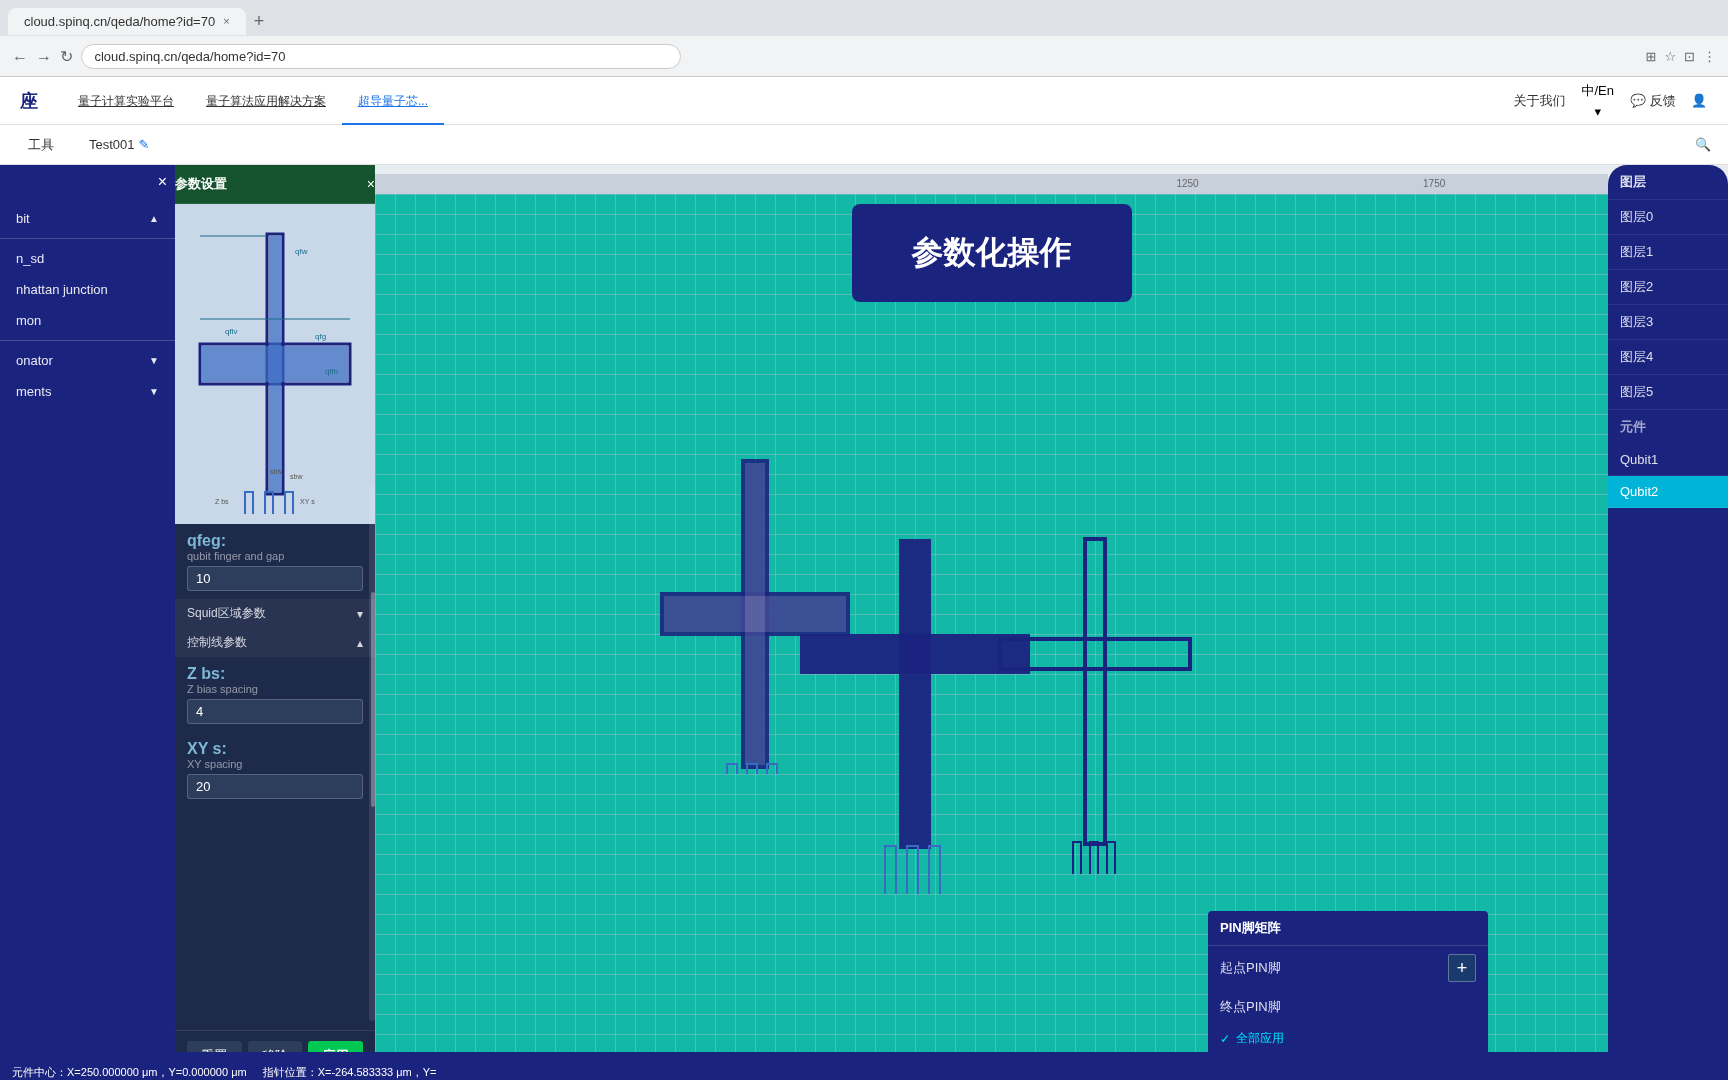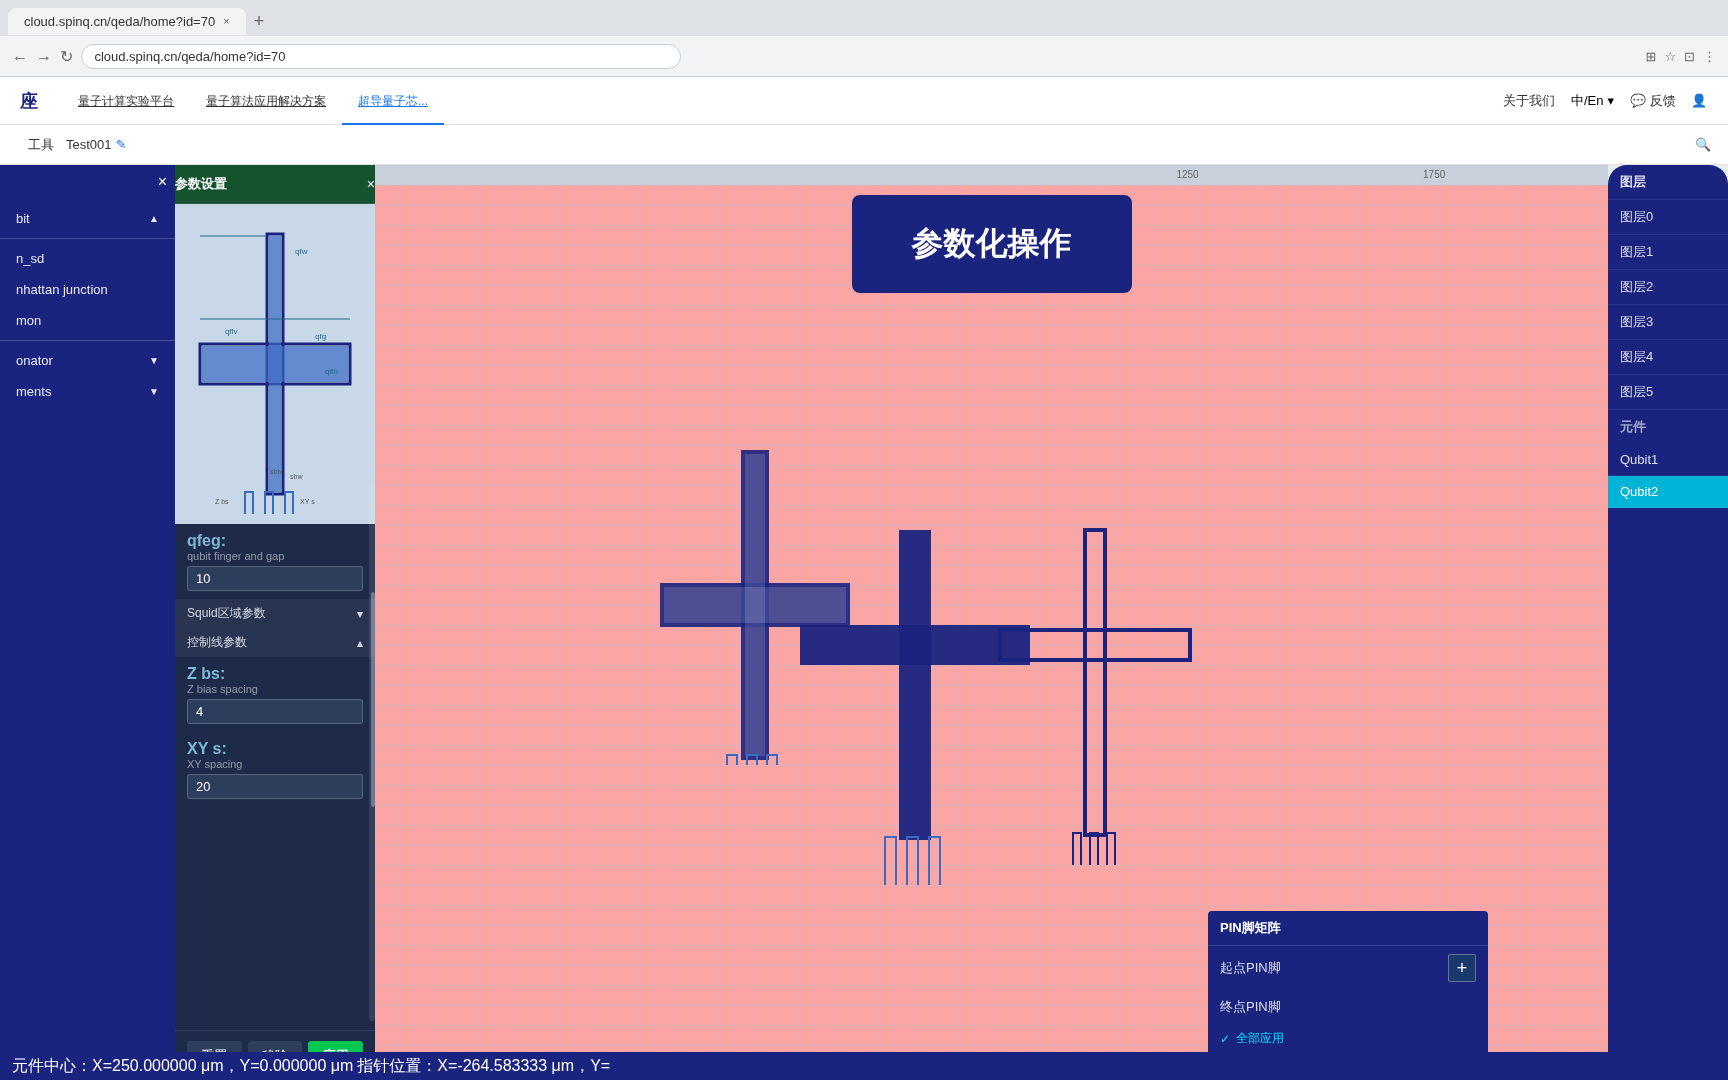--- a/index.html
+++ b/index.html
@@ -17,24 +17,24 @@
     .browser-action-icons { margin-left: auto; display: flex; gap: 8px; color: #666; }
 
     
     .app-header { background: white; display: flex; align-items: center; padding: 0 20px; height: 48px; border-bottom: 1px solid #e0e0e0; }
     .logo { font-size: 18px; font-weight: bold; color: #1a237e; margin-right: 24px; }
     .nav-menu { display: flex; gap: 0; }
     .nav-item { padding: 0 16px; height: 48px; line-height: 48px; font-size: 12px; color: #333; cursor: pointer; white-space: nowrap; text-decoration: underline; }
     .nav-item.active { color: #1a73e8; border-bottom: 2px solid #1a73e8; }
     .header-right { margin-left: auto; display: flex; align-items: center; gap: 16px; }
     .header-btn { font-size: 13px; color: #333; cursor: pointer; text-align: center; }
-    .lang-btn { display: flex; align-items: center; gap: 4px; cursor: pointer; }
-
-    
-    .toolbar { background: white; display: flex; align-items: center; padding: 0 16px; height: 40px; border-bottom: 1px solid #e0e0e0; gap: 0; }
+    .lang-btn { display: flex; align-items: center; gap: 4px; cursor: pointer; flex-direction: column; }
+
+    
+    .toolbar { background: white; display: flex; align-items: center; padding: 0 16px; height: 40px; border-bottom: 1px solid #e0e0e0; gap: 23px; }
     .toolbar-btn { padding: 4px 12px; font-size: 13px; color: #333; cursor: pointer; border: none; background: none; }
     .file-name { font-size: 13px; color: #333; display: flex; align-items: center; gap: 4px; }
     .edit-icon { color: #1a73e8; cursor: pointer; }
     .toolbar-right { margin-left: auto; display: flex; align-items: center; gap: 8px; }
 
     
     .main-layout { display: flex; height: calc(1080px - 36px - 40px - 48px - 40px); }
 
     
     .left-panel { width: 175px; background: #1a237e; color: white; display: flex; flex-direction: column; flex-shrink: 0; }
@@ -55,36 +55,36 @@
     .params-field-desc { font-size: 11px; color: rgba(255,255,255,0.5); margin-bottom: 4px; }
     .params-field-input { width: 100%; background: #2d3d5c; border: 1px solid rgba(255,255,255,0.2); border-radius: 3px; padding: 4px 8px; color: white; font-size: 13px; }
     .params-section-header { display: flex; justify-content: space-between; align-items: center; padding: 6px 12px; background: rgba(255,255,255,0.05); cursor: pointer; font-size: 12px; color: rgba(255,255,255,0.8); }
     .params-buttons { display: flex; gap: 6px; padding: 10px 12px; border-top: 1px solid rgba(255,255,255,0.1); margin-top: auto; }
     .params-btn-reset { flex: 1; background: #2d3d5c; color: white; border: none; padding: 6px; border-radius: 3px; cursor: pointer; font-size: 13px; }
     .params-btn-delete { flex: 1; background: #2d3d5c; color: white; border: none; padding: 6px; border-radius: 3px; cursor: pointer; font-size: 13px; }
     .params-btn-apply { flex: 1; background: #00c853; color: white; border: none; padding: 6px; border-radius: 3px; cursor: pointer; font-size: 13px; font-weight: bold; }
     .scrollbar-thumb { width: 4px; background: rgba(255,255,255,0.3); border-radius: 2px; position: absolute; right: 0; top: 20%; height: 40%; }
 
     
-    .canvas-area { flex: 1; background: #fca5a5; position: relative; overflow: hidden; }
+    .canvas-area { flex: 1; background: #14b8a6; position: relative; overflow: hidden; margin-top: 9px; }
     .grid-bg { position: absolute; inset: 0; background-image: linear-gradient(rgba(180,190,210,0.4) 1px, transparent 1px), linear-gradient(90deg, rgba(180,190,210,0.4) 1px, transparent 1px); background-size: 20px 20px; }
     .ruler-top { position: absolute; top: 0; left: 0; right: 0; height: 20px; background: #c8d0dc; display: flex; align-items: center; overflow: hidden; }
     .ruler-mark { position: absolute; font-size: 10px; color: #666; top: 4px; }
 
     
     .overlay-title { position: absolute; top: 30px; left: 50%; transform: translateX(-50%); background: #1a237e; color: white; padding: 27px 60px; border-radius: 8px; font-size: 32px; font-weight: bold; z-index: 100; white-space: nowrap; }
 
     
     .right-panel { width: 120px; background: #1a237e; color: white; flex-shrink: 0; border-radius: 19px; }
     .right-panel-item { padding: 8px 12px; font-size: 13px; color: rgba(255,255,255,0.85); cursor: pointer; border-bottom: 1px solid rgba(255,255,255,0.08); }
     .right-panel-item.active { background: #00b4d8; color: white; }
     .right-panel-section-title { padding: 8px 12px; font-size: 13px; font-weight: bold; color: rgba(255,255,255,0.6); }
 
     
-    .bottom-bar { background: #1a237e; color: white; height: 28px; display: flex; align-items: center; padding: 0 12px; font-size: 16px; gap: 4px; position: absolute; bottom: 0; left: 0; right: 0; }
+    .bottom-bar { background: #1a237e; color: white; height: 28px; display: flex; align-items: flex-end; padding: 0 12px; font-size: 11px; gap: 16px; position: absolute; bottom: 0; left: 0; right: 0; }
 
     
     .pin-panel { position: absolute; bottom: 28px; right: 120px; width: 280px; background: #1a237e; color: white; border-radius: 4px 4px 0 0; }
     .pin-panel-header { padding: 8px 12px; font-size: 13px; font-weight: bold; border-bottom: 1px solid rgba(255,255,255,0.15); }
     .pin-row { display: flex; justify-content: space-between; align-items: center; padding: 8px 12px; }
     .pin-label { font-size: 13px; color: rgba(255,255,255,0.85); }
     .pin-add-btn { width: 28px; height: 28px; background: #1a3a6e; border: 1px solid rgba(255,255,255,0.3); color: white; font-size: 18px; cursor: pointer; border-radius: 2px; display: flex; align-items: center; justify-content: center; }
     .pin-all-apply { padding: 6px 12px; color: #00e5ff; font-size: 12px; cursor: pointer; display: flex; align-items: center; gap: 6px; }
 
     

